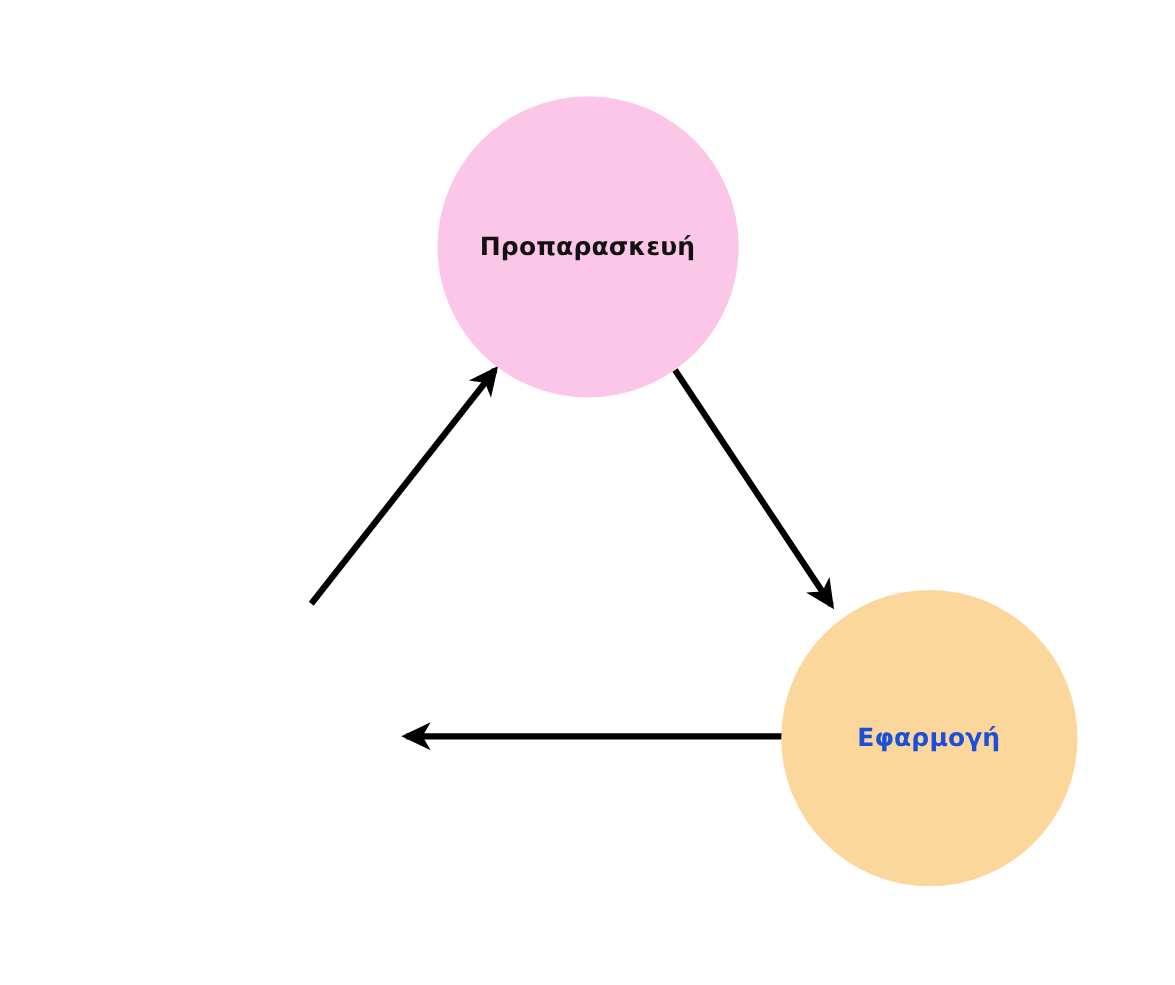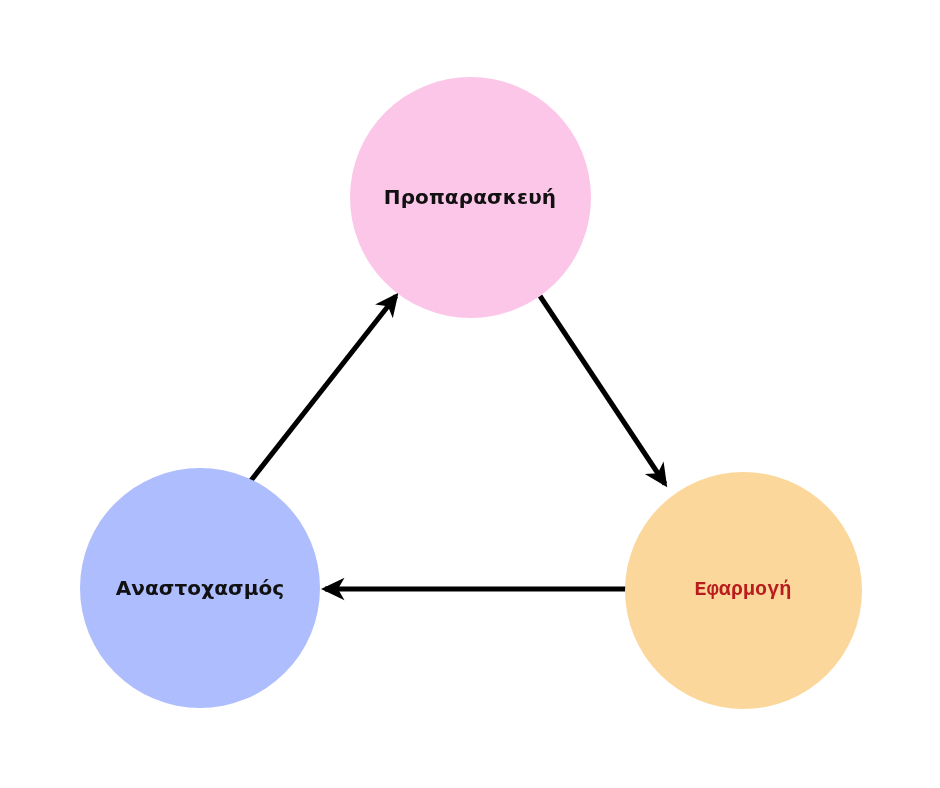--- a/index.html
+++ b/index.html
@@ -80,21 +80,18 @@
 
     <line x1="540" y1="296" x2="665" y2="484" stroke="#000000" stroke-width="5" marker-end="url(#arrowhead)"></line>
 
     <line x1="626" y1="589" x2="325" y2="589" stroke="#000000" stroke-width="5" marker-end="url(#arrowhead)"></line>
   </svg>
 
   <div class="node" id="node-preparation" style="background: rgb(252, 198, 232); left: 349.5px; top: 76.5px; width: 241px; height: 241px;">
     <span class="node-label" style="color: rgb(17, 17, 17);">Προπαρασκευή</span>
   </div>
 
-  <div class="node" id="node-reflection" style="background: rgb(174, 189, 253); left: 80px; top: 468px; width: 240px; height: 240px;">
-    <span class="node-label" style="color: rgb(17, 17, 17);">Αναστοχασμός</span>
-  </div>
 
   <div class="node" id="node-application" style="background: rgb(252, 215, 155); left: 624.5px; top: 471.5px; width: 237px; height: 237px;">
-    <span class="node-label" style="color: #b91c1c; font-family: Liberation Mono, monospace;">Εφαρμογή</span>
+    <span class="node-label" style="color: #1d4ed8;">Εφαρμογή</span>
   </div>
 
 </div>
 
 </body></html>

